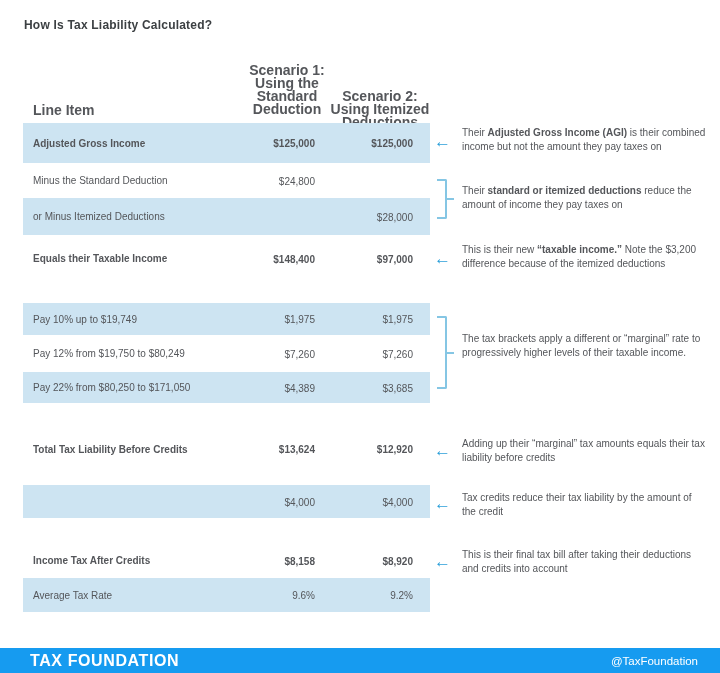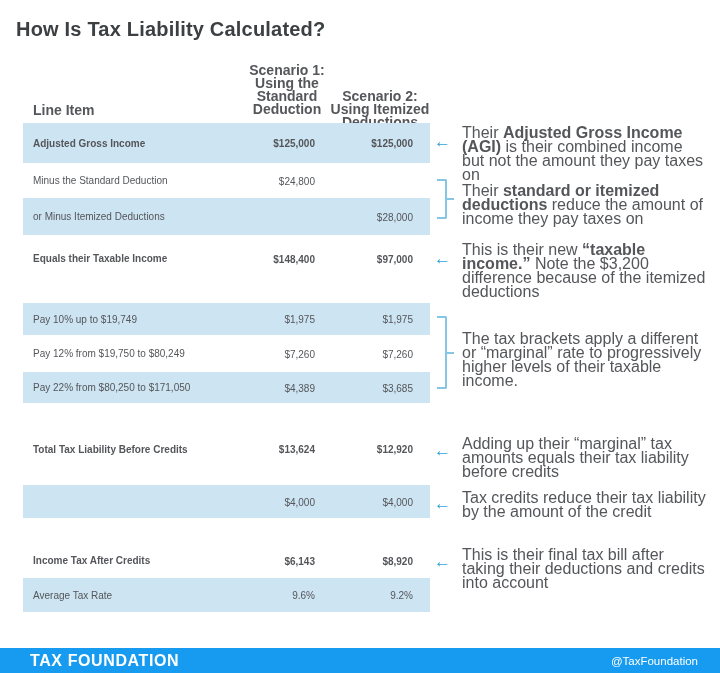--- a/index.html
+++ b/index.html
@@ -1,34 +1,34 @@
 <!DOCTYPE html>
 <html style="--shade: #cde4f2; --accent: #2b9fd9; --bracket: #85c6e4; --footerbar: #169bf0; --text: #54565a; --title: #3c4043;"><head>
 <meta charset="utf-8">
 <style>
   *{margin:0;padding:0;box-sizing:border-box}
   html,body{background:#fff}
   body{font-family:"Liberation Sans",sans-serif;color:#54565a}
   .page{position:relative;width:720px;height:673px;background:#fff;overflow:hidden}
-  .title{position:absolute;left:16px;top:18px;font-size:20px;font-weight:700;color:var(--title,#3c4043);letter-spacing:.2px}
+  .title{position:absolute;left:24px;top:18px;font-size:12px;font-weight:700;color:var(--title,#3c4043);letter-spacing:.2px}
   .col-head{position:absolute;font-size:14px;font-weight:700;color:var(--text,#54565a);line-height:13px}
   .col-head.line-item{left:33px;top:104px}
   .col-head.sc1{left:227px;top:64px;width:120px;text-align:center;white-space:pre-line}
   .col-head.sc2{left:305px;top:90px;width:150px;text-align:center;white-space:pre-line}
   .row{position:absolute;left:23px;width:407px;display:flex;align-items:center;font-size:10px;color:var(--text,#54565a)}
   .row.shaded{background:var(--shade,#cde4f2)}
   .row.bold{font-weight:700}
   .row .lbl{margin-left:10px;white-space:nowrap}
   .row .v{position:absolute;top:50%;transform:translateY(-50%);white-space:nowrap}
   .row .v1{right:115px}
   .row .v2{right:17px}
   .arrow{position:absolute;left:434px;font-size:17px;font-weight:700;color:var(--accent,#2b9fd9);line-height:1}
   .bracket{position:absolute;left:437px;width:10px;border:2px solid var(--bracket,#85c6e4);border-left:none;border-radius:0 2px 2px 0}
   .bracket::after{content:"";position:absolute;right:-9px;top:50%;margin-top:-1px;width:8px;height:2px;background:var(--bracket,#85c6e4)}
-  .ann-text{position:absolute;left:462px;width:246px;font-size:16px;line-height:14px;color:var(--text,#54565a)}
+  .ann-text{position:absolute;left:462px;width:246px;font-size:10px;line-height:14px;color:var(--text,#54565a)}
   .ann-text .b{font-weight:700}
   .footer{position:absolute;left:0;top:648px;width:720px;height:25px;background:var(--footerbar,#169bf0);color:#fff;display:flex;align-items:center;justify-content:space-between;padding:0 22px 0 30px}
   .footer .brand{font-weight:700;font-size:16px;letter-spacing:.6px}
   .footer .handle{font-size:11.5px}
 </style>
 </head>
 <body>
 
 <div class="page">
   <h1 class="title">How Is Tax Liability Calculated?</h1>
@@ -82,21 +82,21 @@
         <span class="lbl">Total Tax Liability Before Credits</span>
         <span class="v v1">$13,624</span>
         <span class="v v2">$12,920</span>
       </div>
       <div class="row shaded" style="top: 485px; height: 33px;">
         <span class="v v1">$4,000</span>
         <span class="v v2">$4,000</span>
       </div>
       <div class="row bold" style="top: 543px; height: 35px;">
         <span class="lbl">Income Tax After Credits</span>
-        <span class="v v1">$6,143</span>
+        <span class="v v1">$8,158</span>
         <span class="v v2">$8,920</span>
       </div>
       <div class="row shaded" style="top: 578px; height: 34px;">
         <span class="lbl">Average Tax Rate</span>
         <span class="v v1">9.6%</span>
         <span class="v v2">9.2%</span>
       </div>
     </div>
   <div>
       <span class="arrow" style="top: 133px;">←</span>

